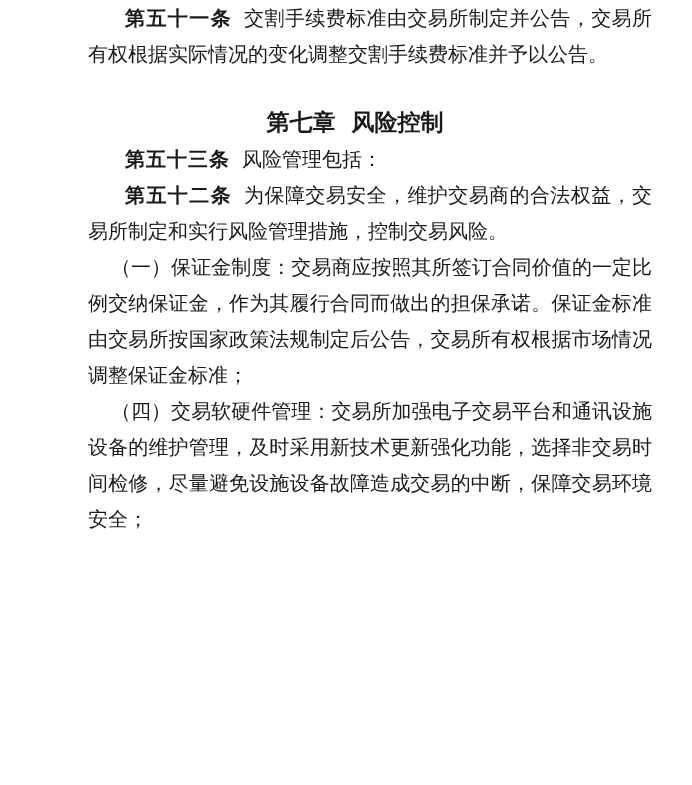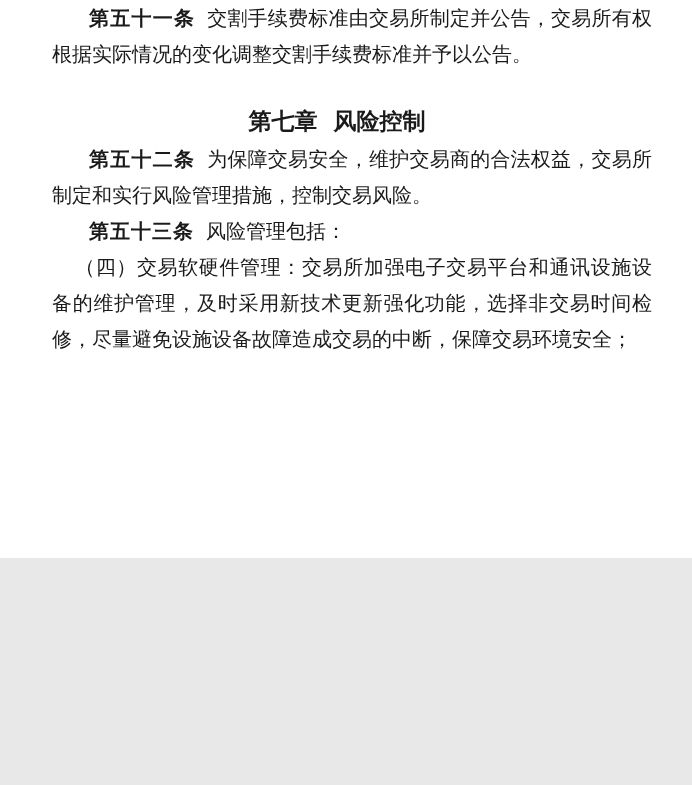--- a/index.html
+++ b/index.html
@@ -3,26 +3,26 @@
 <meta charset="utf-8">
 <style>
   html, body {
     margin: 0;
     padding: 0;
     background: #e8e8e8;
   }
   .page {
     position: relative;
     width: 692px;
-    height: 558px;
+    height: 785px;
     box-sizing: border-box;
     margin: 0;
     background: var(--bg, #ffffff);
     color: var(--fg, #1a1a1a);
-    padding: 0 40px 0 52px;
+    padding: 0 40px 0 88px;
     font-family: "Liberation Serif", "DejaVu Serif", serif;
     font-size: 20px;
     line-height: 36px;
     overflow: hidden;
   }
   .para {
     margin: 0;
     text-align: justify;
   }
   .para.article {
@@ -33,40 +33,41 @@
   }
   .article-label {
     font-family: "Liberation Sans", "DejaVu Sans", sans-serif;
     font-weight: bold;
     margin-right: 12px;
     letter-spacing: 1px;
   }
   .chapter {
     margin: 33px 30px 0 0;
     text-align: center;
-    font-family: Liberation Mono, monospace;
+    font-family: Liberation Serif, serif;
     font-weight: bold;
     font-size: 23px;
     line-height: 36px;
   }
   .chapter-num {
     margin-right: 16px;
   }
 </style>
 </head>
 <body>
 
 <div class="page">
 
   <p class="para article"><span class="article-label">第五十一条</span><span>交割手续费标准由交易所制定并公告，交易所有权根据实际情况的变化调整交割手续费标准并予以公告。</span></p>
 
   <div class="chapter"><span class="chapter-num">第七章</span><span>风险控制</span></div>
 
+  <p class="para article"><span class="article-label">第五十三条</span><span>风险管理包括：</span></p>
+
   <p class="para article"><span class="article-label">第五十二条</span><span>为保障交易安全，维护交易商的合法权益，交易所制定和实行风险管理措施，控制交易风险。</span></p>
 
-  <p class="para article"><span class="article-label">第五十三条</span><span>风险管理包括：</span></p>
-
+  <p class="para item">（一）保证金制度：交易商应按照其所签订合同价值的一定比例交纳保证金，作为其履行合同而做出的担保承诺。保证金标准由交易所按国家政策法规制定后公告，交易所有权根据市场情况调整保证金标准；</p>
 
 
 
   <p class="para item">（四）交易软硬件管理：交易所加强电子交易平台和通讯设施设备的维护管理，及时采用新技术更新强化功能，选择非交易时间检修，尽量避免设施设备故障造成交易的中断，保障交易环境安全；</p>
 
 </div>
 
 </body></html>

